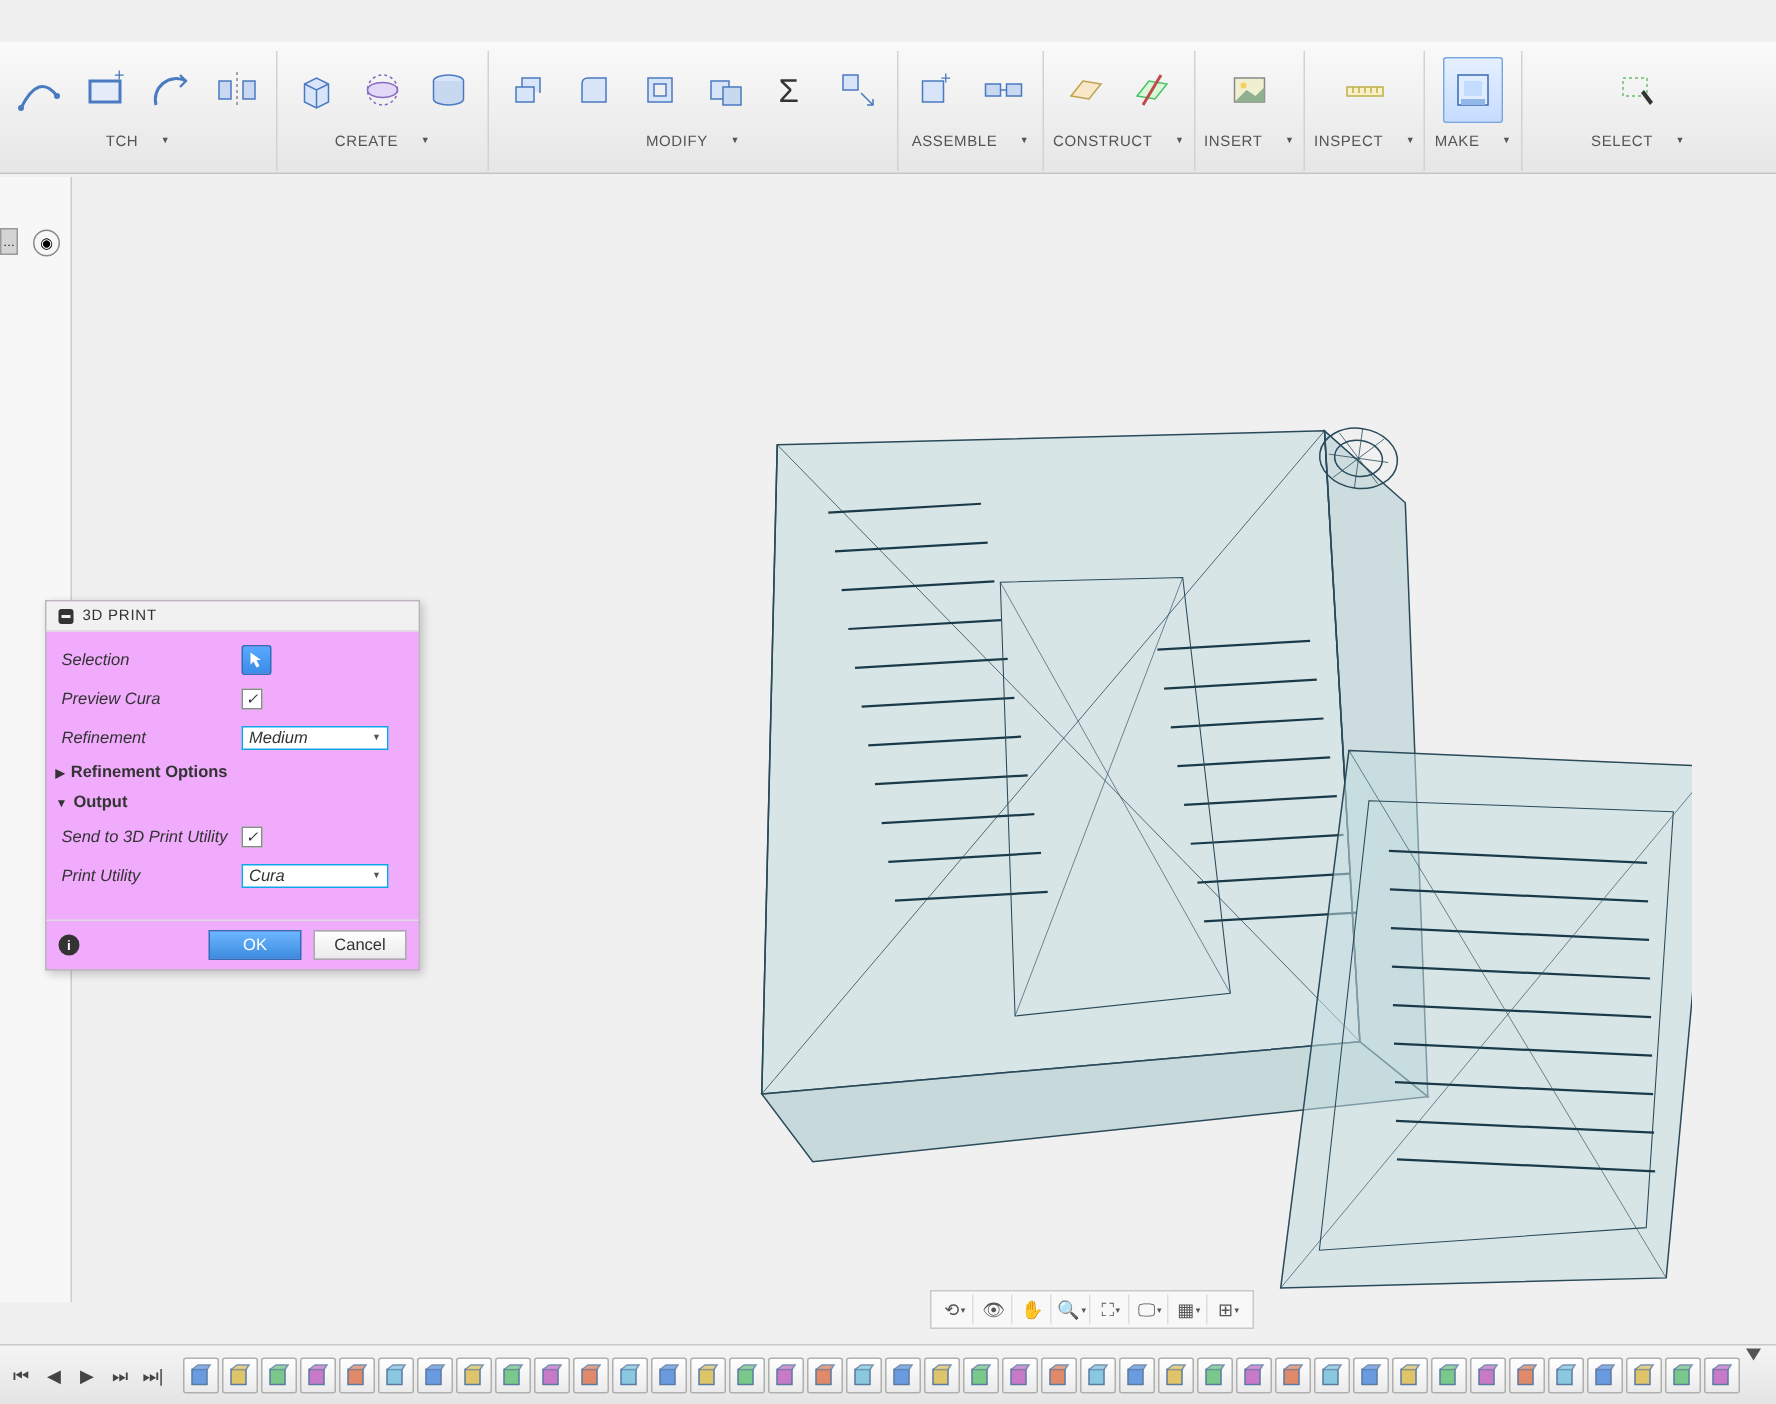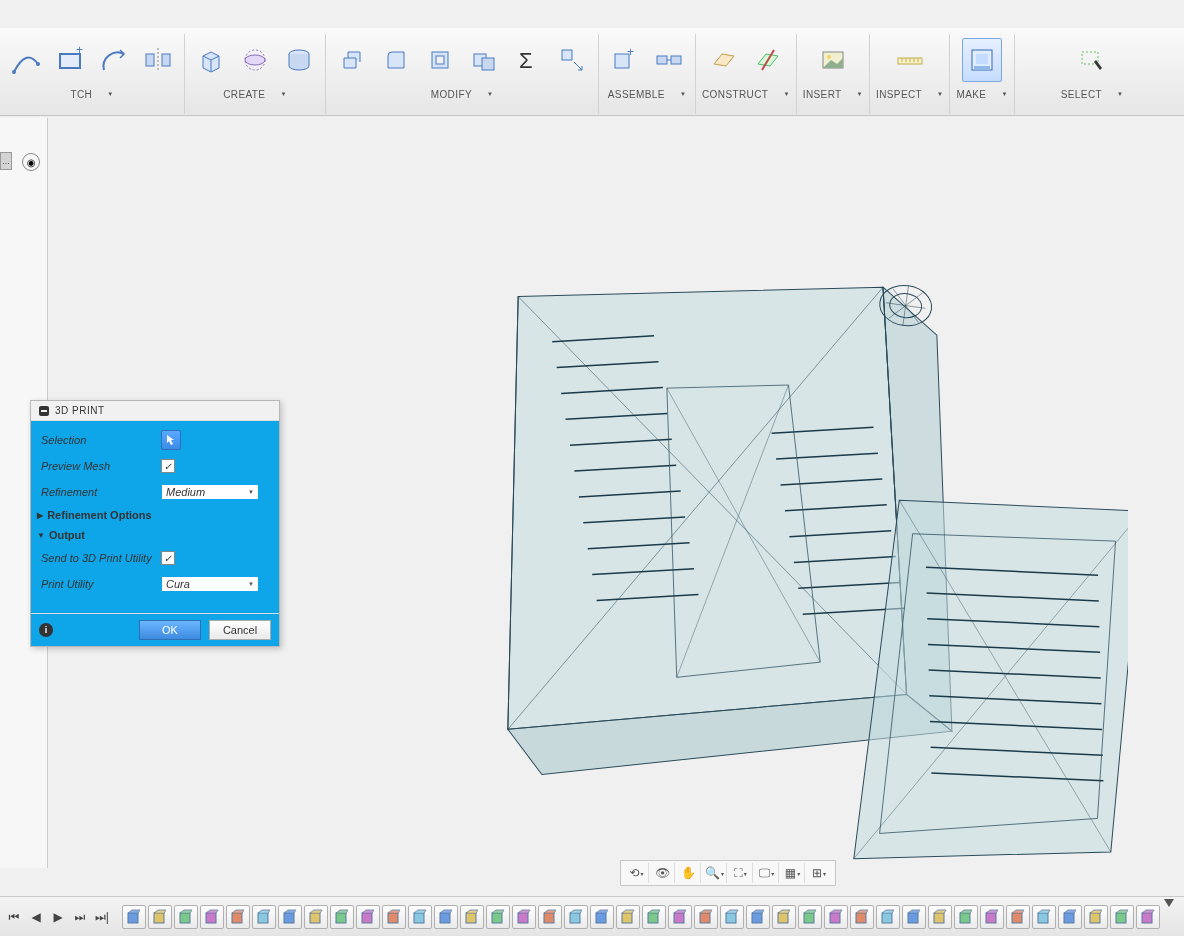--- a/index.html
+++ b/index.html
@@ -20,21 +20,21 @@
   .sidebar-stub { position: absolute; top: 118px; left: 0; width: 48px; height: 750px; background: #f7f7f7; border-right: 1px solid #ccc; }
   .sidebar-tab { position: absolute; top: 152px; left: 0; width: 12px; height: 18px; background: #d4d4d4; border: 1px solid #999; font-size: 8px; display:flex; align-items:center; justify-content:center;}
   .pin-icon { position: absolute; top: 153px; left: 22px; width: 18px; height: 18px; border: 1px solid #888; border-radius: 50%; display:flex;align-items:center;justify-content:center;font-size:10px;}
 
   
   .canvas { position: absolute; top: 118px; left: 48px; right: 0; bottom: 40px; background: #f0f0f0; overflow: hidden; }
   .model-placeholder { position: absolute; top: 60px; left: 280px; width: 800px; height: 700px; display:flex; align-items:center; justify-content:center; }
   .model-placeholder svg { width: 100%; height: 100%; }
 
   
-  .dialog { position: absolute; top: 400px; left: 30px; width: 250px; background: #0ea5e9; border: 1px solid #b8b8b8; box-shadow: 2px 2px 6px rgba(0,0,0,0.2); font-size: 11px; color: #333; }
+  .dialog { position: absolute; top: 400px; left: 30px; width: 250px; background: #f0abfc; border: 1px solid #b8b8b8; box-shadow: 2px 2px 6px rgba(0,0,0,0.2); font-size: 11px; color: #333; }
   .dialog-header { display: flex; align-items: center; padding: 4px 8px; border-bottom: 1px solid #ddd; background: #f1f1f1; gap: 6px;}
   .dialog-header .bullet { width: 10px; height: 10px; background: #333; border-radius: 2px; display:inline-block; position:relative;}
   .dialog-header .bullet::after{content:""; position:absolute; left:2px; top:4px; width:6px; height:2px; background:#f1f1f1;}
   .dialog-title { font-size: 10px; letter-spacing: 0.5px; }
   .dialog-body { padding: 6px 0; }
   .field-row { display: flex; align-items: center; padding: 4px 10px; height: 26px; font-style: italic; }
   .field-label { flex: 0 0 120px; }
   .field-ctrl { flex: 1; }
   .sel-btn { width: 20px; height: 20px; background: linear-gradient(#5aa8ff,#3b8be8); border: 1px solid #2e6fb8; border-radius: 2px; display:flex; align-items:center; justify-content:center; color:#fff;}
   .checkbox { width: 14px; height: 14px; border: 1px solid #888; background: #fff; display: inline-flex; align-items: center; justify-content: center; font-size: 10px; color: #333;}
@@ -366,21 +366,21 @@
       <div class="field-label">Selection</div>
       <div class="field-ctrl">
           <div class="sel-btn">
             <svg width="10" height="12" viewBox="0 0 10 12">
               <path d="M1 1 L1 9 L3 7 L5 11 L7 10 L5 6 L8 6 Z" fill="#fff"></path>
             </svg>
           </div>
         </div>
     </div>
     <div class="field-row">
-      <div class="field-label">Preview Mesh</div>
+      <div class="field-label">Preview Cura</div>
       <div class="field-ctrl"><div class="checkbox">✓</div></div>
     </div>
     <div class="field-row">
       <div class="field-label">Refinement</div>
       <div class="field-ctrl">
           <div class="select">
             <span>Medium</span>
             <span class="caret">▼</span>
           </div>
         </div>

